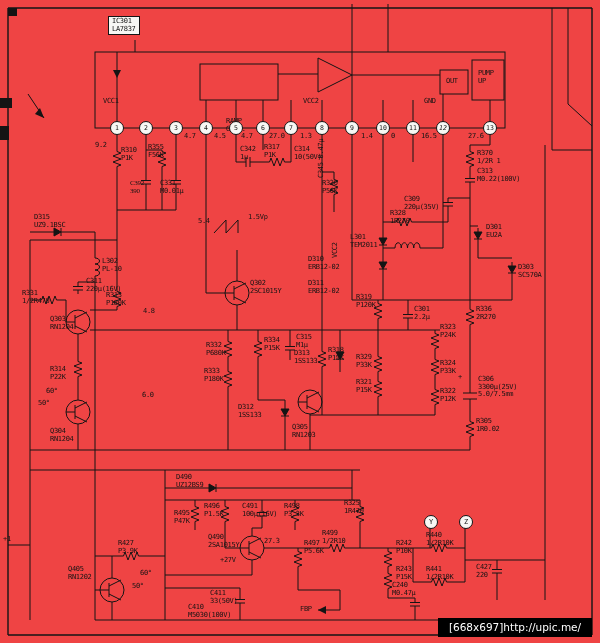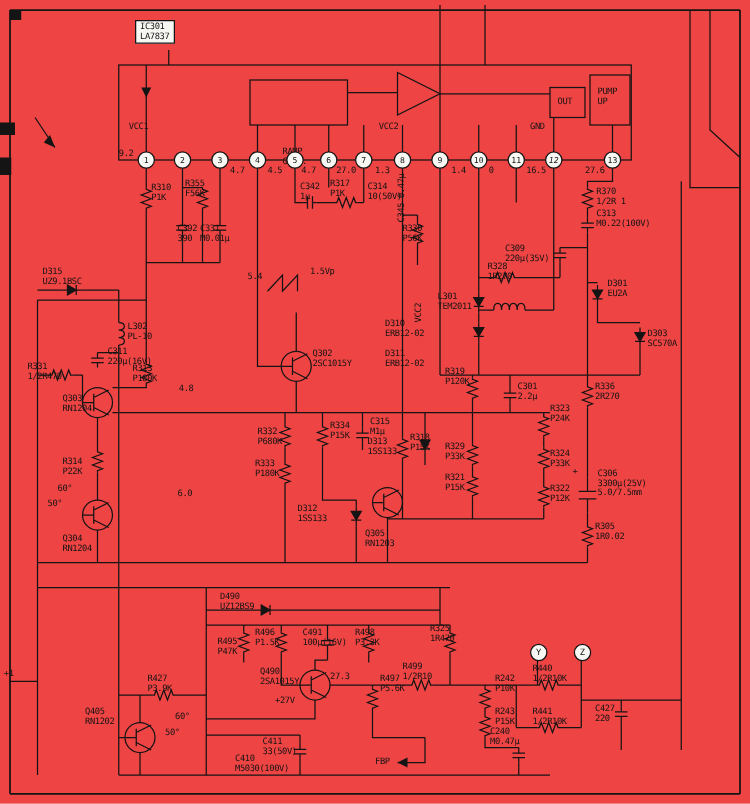--- a/index.html
+++ b/index.html
@@ -224,21 +224,21 @@
       <div class="lbl" style="left: 424px; top: 98px;">GND</div>
       <div class="lbl" style="left: 226px; top: 74px; margin-top: 44px;">RAMP
 GENE.</div>
       <div class="lbl" style="left: 446px; top: 78px;">OUT</div>
       <div class="lbl" style="left: 478px; top: 70px;">PUMP
 UP</div>
       <div class="lbl" style="left: 121px; top: 147px;">R310
 P1K</div>
       <div class="lbl" style="left: 148px; top: 144px;">R355
 F56K</div>
-      <div class="lbl" style="left: 142px; top: 180px;">C392
+      <div class="lbl" style="left: 130px; top: 180px; font-family: Liberation Serif, serif;">C392
 390</div>
       <div class="lbl" style="left: 160px; top: 180px;">C331
 M0.01μ</div>
       <div class="lbl" style="left: 240px; top: 146px;">C342
 1μ</div>
       <div class="lbl" style="left: 264px; top: 144px;">R317
 P1K</div>
       <div class="lbl" style="left: 294px; top: 146px;">C314
 10(50V)</div>
       <div class="lbl vert" style="left: 318px; top: 178px;">C345 0.47μ</div>
@@ -365,21 +365,21 @@
       <div class="lbl" style="left: 132px; top: 583px;">50°</div>
       <div class="lbl" style="left: 210px; top: 590px;">C411
 33(50V)</div>
       <div class="lbl" style="left: 188px; top: 604px;">C410
 M5030(100V)</div>
       <div class="lbl" style="left: 300px; top: 606px;">FBP</div>
       <div class="lbl" style="left: 3px; top: 536px;">+1</div>
       <div class="circ" style="left: 424px; top: 515px;">Y</div>
       <div class="circ" style="left: 459px; top: 515px;">Z</div>
       <div class="pin" style="left: 110px; top: 121px;">1</div>
-      <div class="lbl" style="left: 95px; top: 120px; text-align: center;">9.2</div>
+      <div class="lbl" style="left: 95px; top: 142px; text-align: center;">9.2</div>
       <div class="pin" style="left: 139px; top: 121px;">2</div>
       <div class="pin" style="left: 169px; top: 121px;">3</div>
       <div class="pin" style="left: 199px; top: 121px;">4</div>
       <div class="lbl" style="left: 184px; top: 133px;">4.7</div>
       <div class="pin" style="left: 229px; top: 121px;">5</div>
       <div class="lbl" style="left: 214px; top: 133px;">4.5</div>
       <div class="pin" style="left: 256px; top: 121px;">6</div>
       <div class="lbl" style="left: 241px; top: 133px;">4.7</div>
       <div class="pin" style="left: 284px; top: 121px;">7</div>
       <div class="lbl" style="left: 269px; top: 133px;">27.0</div>
@@ -389,13 +389,14 @@
       <div class="pin" style="left: 376px; top: 121px;">10</div>
       <div class="lbl" style="left: 361px; top: 133px;">1.4</div>
       <div class="pin" style="left: 406px; top: 121px;">11</div>
       <div class="lbl" style="left: 391px; top: 133px;">0</div>
       <div class="pin" style="left: 436px; top: 121px; font-style: italic;">12</div>
       <div class="lbl" style="left: 421px; top: 133px;">16.5</div>
       <div class="pin" style="left: 483px; top: 121px;">13</div>
       <div class="lbl" style="left: 468px; top: 133px;">27.6</div>
     </div>
 
+  <div class="wm">[668x697]http://upic.me/</div>
 </div>
 
 </body></html>

